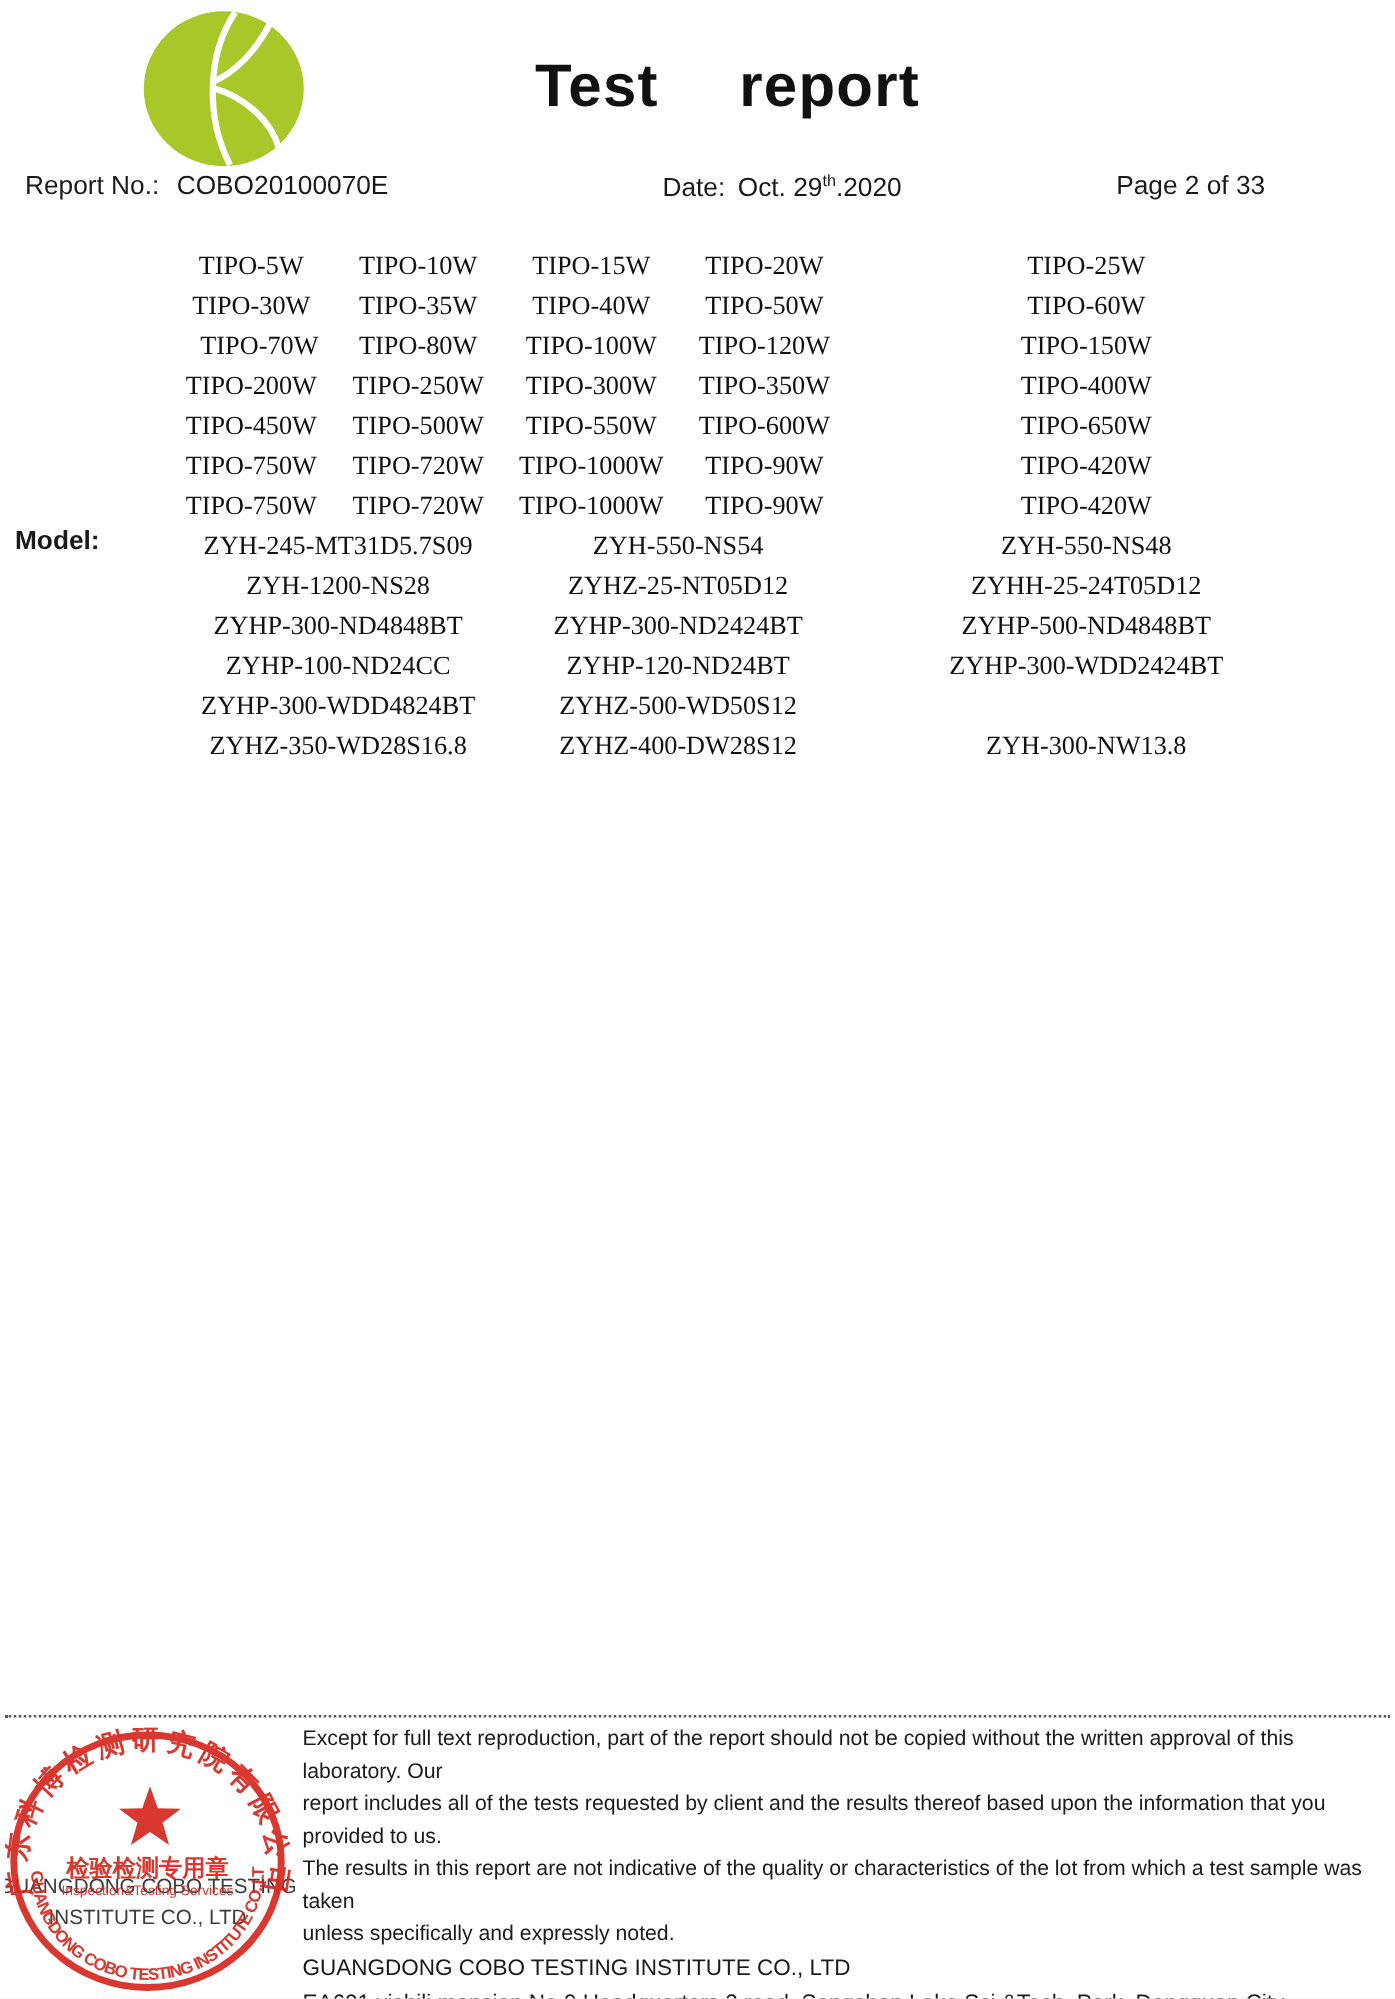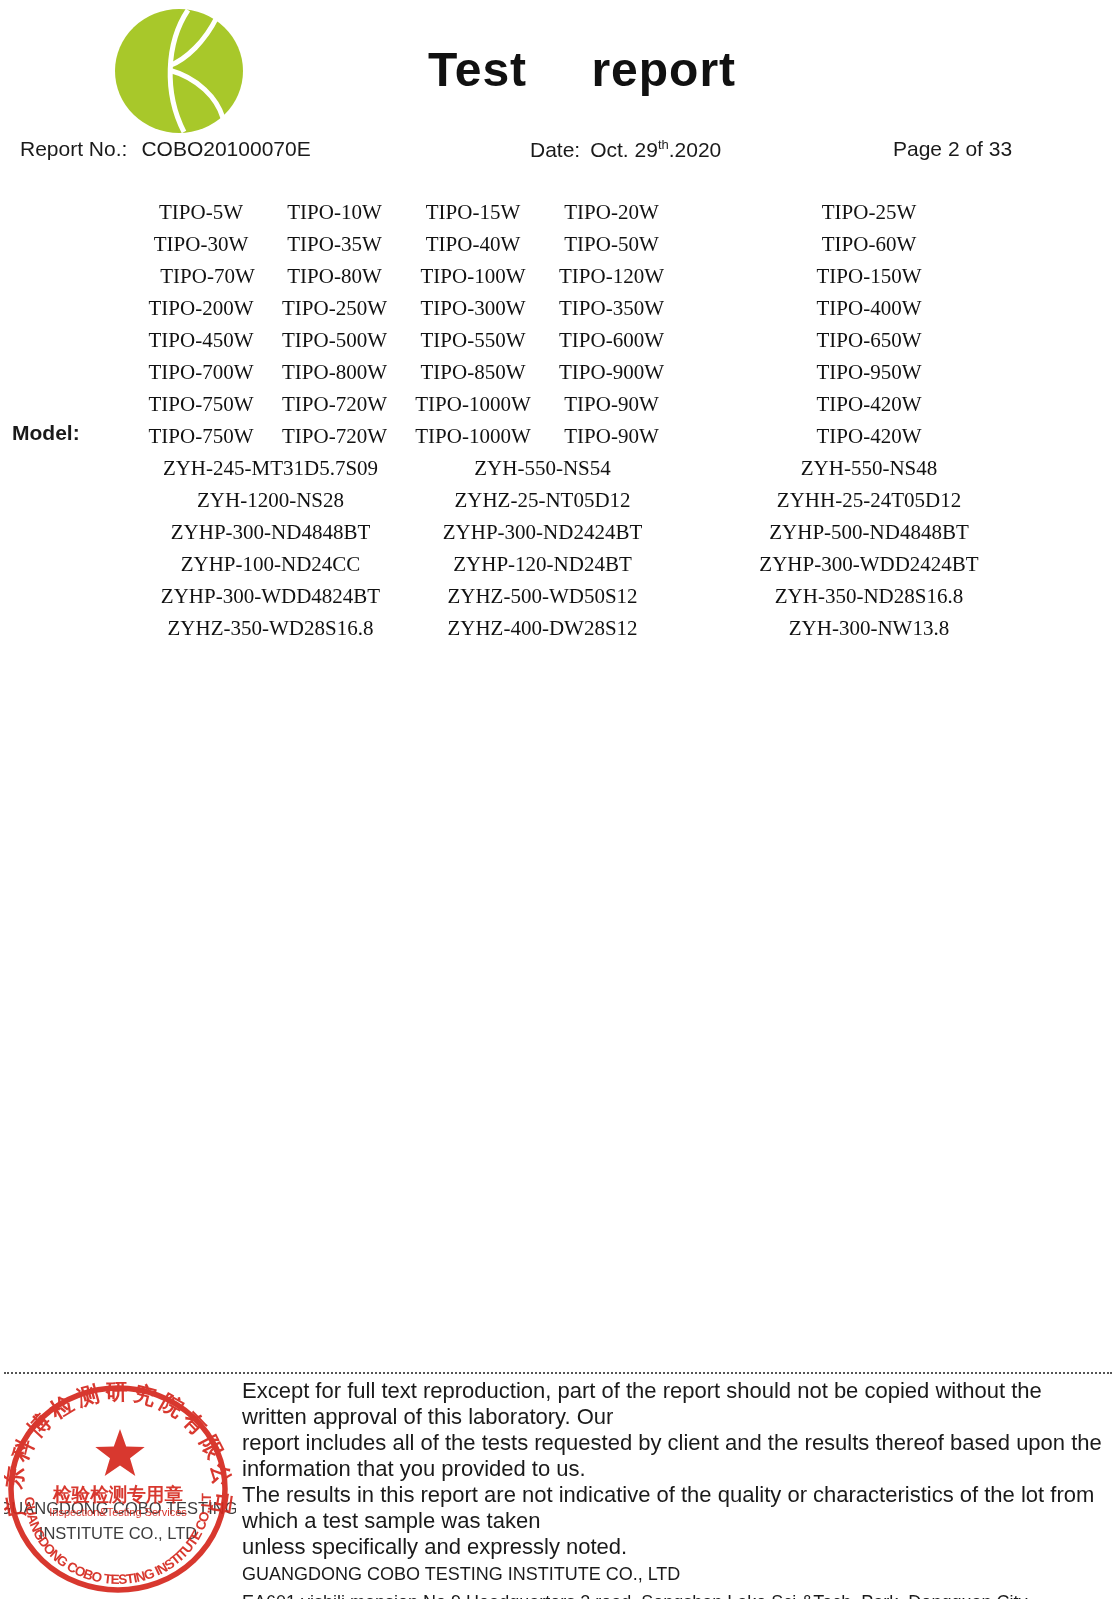--- a/index.html
+++ b/index.html
@@ -38,21 +38,21 @@
   .mrow { display: grid; height: 32px; line-height: 32px; text-align: center; }
   .mrow.cols5 { grid-template-columns: 128px 139px 138px 139px 1fr; }
   .mrow.cols3 { grid-template-columns: 267px 277px 1fr; }
   .mrow:nth-child(3) .mcell:first-child { padding-left: 13px; }
   .mcell { white-space: nowrap; }
 
   
   .divider { position: absolute; left: 4px; top: 1372px; width: 1108px; border-top: 2px dotted #555; }
   .stamp { position: absolute; left: 4px; top: 1382px; width: 232px; height: 216px; }
   .footer-text { position: absolute; left: 242px; top: 1378px; width: 868px; }
-  .disc-line { font-size: 22px; line-height: 26px; }
+  .disc-line { font-size: 17px; line-height: 26px; }
   .company-line { font-size: 18px; line-height: 27px; margin-top: 1px; }
   .addr-line { font-size: 18px; line-height: 29px; }
 </style>
 </head>
 <body>
 
 <div class="page">
 
   <div class="logo">
     <svg width="130" height="126" viewBox="0 0 130 126" xmlns="http://www.w3.org/2000/svg">
@@ -106,27 +106,20 @@
         <span class="mcell">TIPO-400W</span>
       </div>
       <div class="mrow cols5">
         <span class="mcell">TIPO-450W</span>
         <span class="mcell">TIPO-500W</span>
         <span class="mcell">TIPO-550W</span>
         <span class="mcell">TIPO-600W</span>
         <span class="mcell">TIPO-650W</span>
       </div>
       <div class="mrow cols5">
-        <span class="mcell">TIPO-700W</span>
-        <span class="mcell">TIPO-800W</span>
-        <span class="mcell">TIPO-850W</span>
-        <span class="mcell">TIPO-900W</span>
-        <span class="mcell">TIPO-950W</span>
-      </div>
-      <div class="mrow cols5">
         <span class="mcell">TIPO-750W</span>
         <span class="mcell">TIPO-720W</span>
         <span class="mcell">TIPO-1000W</span>
         <span class="mcell">TIPO-90W</span>
         <span class="mcell">TIPO-420W</span>
       </div>
       <div class="mrow cols5">
         <span class="mcell">TIPO-750W</span>
         <span class="mcell">TIPO-720W</span>
         <span class="mcell">TIPO-1000W</span>
@@ -149,21 +142,20 @@
         <span class="mcell">ZYHP-500-ND4848BT</span>
       </div>
       <div class="mrow cols3">
         <span class="mcell">ZYHP-100-ND24CC</span>
         <span class="mcell">ZYHP-120-ND24BT</span>
         <span class="mcell">ZYHP-300-WDD2424BT</span>
       </div>
       <div class="mrow cols3">
         <span class="mcell">ZYHP-300-WDD4824BT</span>
         <span class="mcell">ZYHZ-500-WD50S12</span>
-        <span class="mcell">ZYH-350-ND28S16.8</span>
       </div>
       <div class="mrow cols3">
         <span class="mcell">ZYHZ-350-WD28S16.8</span>
         <span class="mcell">ZYHZ-400-DW28S12</span>
         <span class="mcell">ZYH-300-NW13.8</span>
       </div>
     </div>
 
   <div class="divider"></div>
 

